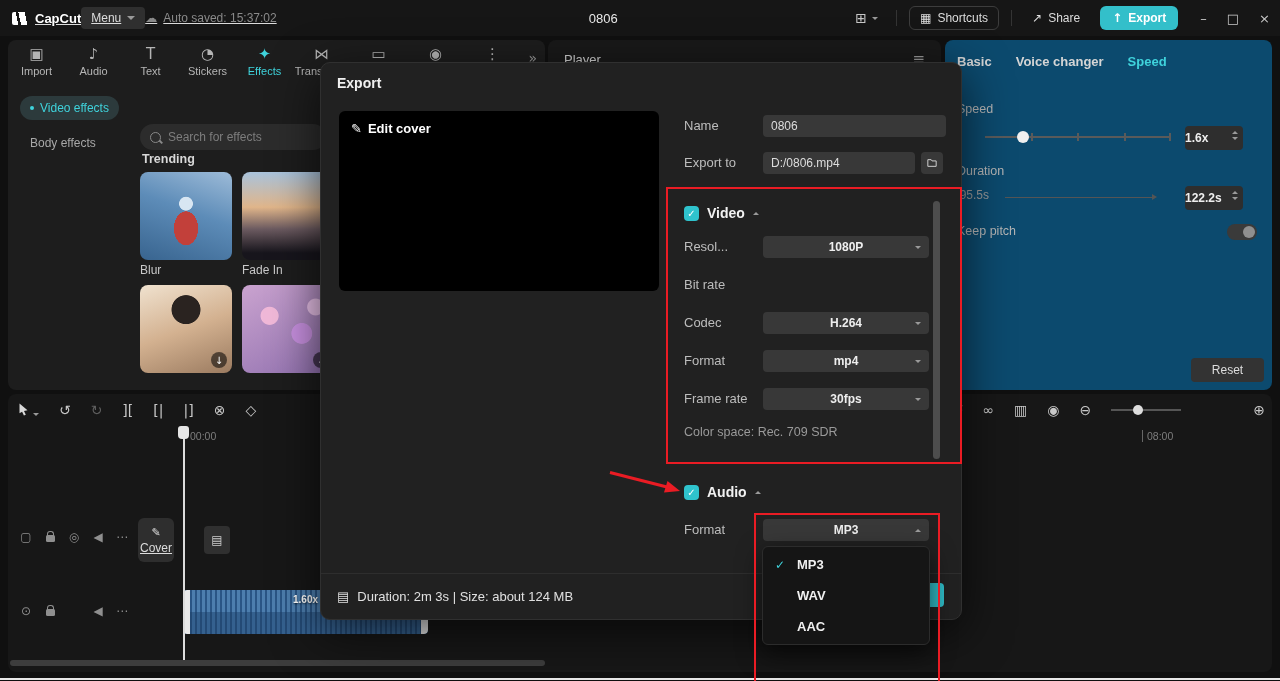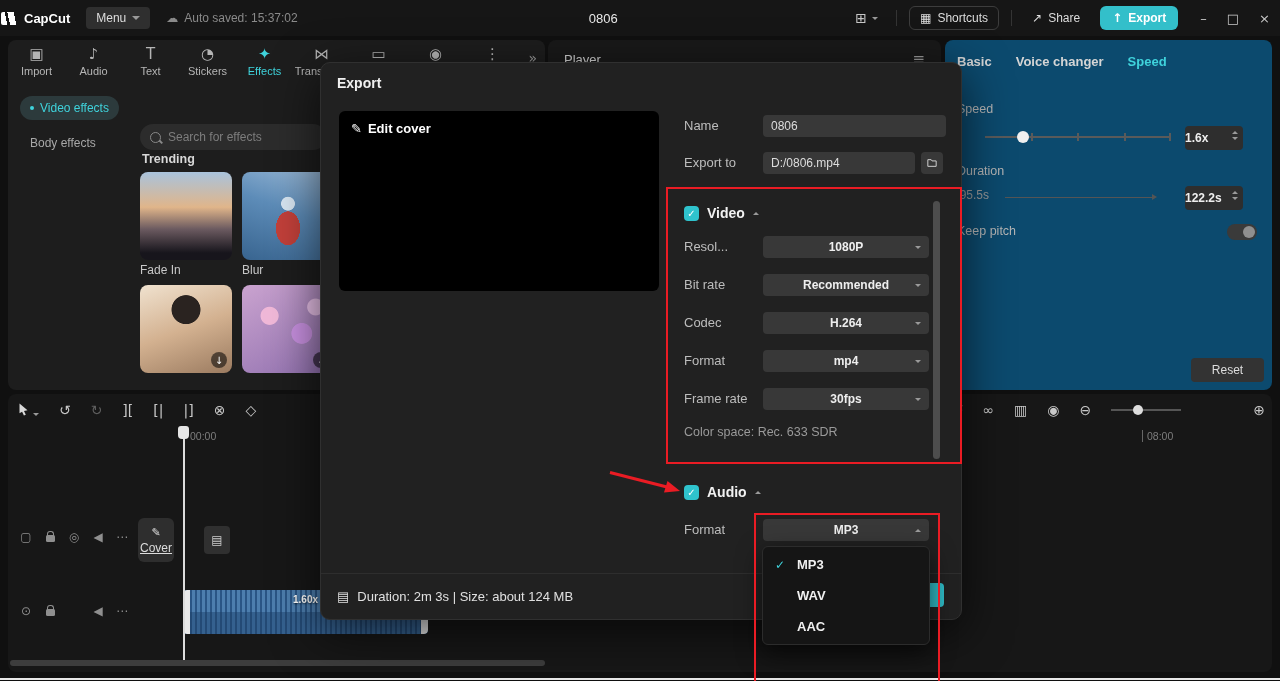--- a/index.html
+++ b/index.html
@@ -6,21 +6,21 @@
   #app{position:relative;width:1280px;height:681px;background:#101010;overflow:hidden;
        font-family:"Liberation Sans",sans-serif;color:#ddd;font-size:13px;}
   .g{font-family:"DejaVu Sans","Liberation Sans",sans-serif;}
   
   .cd{display:inline-block;width:0;height:0;border-left:4px solid transparent;border-right:4px solid transparent;border-top:4px solid #9a9a9a;}
   .cu{display:inline-block;width:0;height:0;border-left:4px solid transparent;border-right:4px solid transparent;border-bottom:4px solid #9a9a9a;}
   .cd.sm,.cu.sm{border-left-width:3px;border-right-width:3px;border-top-width:3px;border-bottom-width:3px;}
 
   
   #topbar{position:absolute;left:0;top:0;width:1280px;height:36px;background:#161616;display:flex;align-items:center;}
-  .tb-left{display:flex;align-items:center;gap:16px;padding-left:1px;}
+  .tb-left{display:flex;align-items:center;gap:0;padding-left:12px;text-decoration:underline;}
   .logo{display:flex;align-items:center;gap:6px;}
   .logo-mark{width:17px;height:13px;border-radius:2px;background:linear-gradient(78deg,#fff 0 32%,transparent 32% 46%,#fff 46% 78%,transparent 78%);}
   .logo-text{font-weight:bold;font-size:13px;color:#fff;}
   .menu-btn{display:flex;align-items:center;gap:6px;height:22px;padding:0 10px;background:#2f2f2f;border:none;border-radius:4px;color:#ddd;font-size:12px;font-family:inherit;}
   .autosave{display:flex;align-items:center;gap:6px;color:#8a8a8a;font-size:12px;}
   #tb-title{position:absolute;left:46%;top:0;height:36px;display:flex;align-items:center;font-size:13px;color:#e8e8e8;}
   .tb-right{position:absolute;right:0;top:0;height:36px;display:flex;align-items:center;gap:12px;padding-right:10px;}
   .icon-btn{display:flex;align-items:center;gap:5px;background:none;border:none;color:#c8c8c8;font-size:14px;font-family:inherit;}
   .tb-div{width:1px;height:16px;background:#343434;}
   .outline-btn{display:flex;align-items:center;gap:6px;height:24px;padding:0 10px;background:none;border:1px solid #3d3d3d;border-radius:6px;color:#ddd;font-size:12px;font-family:inherit;}
@@ -239,26 +239,26 @@
     </div>
 
     <div id="search-box">
       <span class="mag"></span>
       <span class="ph">Search for effects</span>
     </div>
     <div id="trending">Trending</div>
 
     <div id="fx-grid">
       <div class="fx">
+        <div class="fx-thumb t1"></div>
+        <div class="fx-name">Blur</div>
+      </div>
+      <div class="fx">
         <div class="fx-thumb t2"></div>
         <div class="fx-name">Fade In</div>
-      </div>
-      <div class="fx">
-        <div class="fx-thumb t1"></div>
-        <div class="fx-name">Blur</div>
       </div>
       <div class="fx">
         <div class="fx-thumb t3">
           <span class="dl g">↓</span>
         </div>
         <div class="fx-name"></div>
       </div>
       <div class="fx">
         <div class="fx-thumb t4">
           <span class="dl g">↓</span>
@@ -411,44 +411,40 @@
       <span class="cu sm"></span>
     </div>
 
     <span class="dlabel" style="top:173px">Resol...</span>
     <div class="dselect" style="top:173px">
       <span>1080P</span>
       <span class="cd sm"></span>
     </div>
 
     <span class="dlabel" style="top:211px">Bit rate</span>
-    <div class="dselect" style="top:211px">
-      <span>Recommended</span>
-      <span class="cd sm"></span>
-    </div>
 
     <span class="dlabel" style="top:249px">Codec</span>
     <div class="dselect" style="top:249px">
       <span>H.264</span>
       <span class="cd sm"></span>
     </div>
 
     <span class="dlabel" style="top:287px">Format</span>
     <div class="dselect" style="top:287px">
       <span>mp4</span>
       <span class="cd sm"></span>
     </div>
 
     <span class="dlabel" style="top:325px">Frame rate</span>
     <div class="dselect" style="top:325px">
       <span>30fps</span>
       <span class="cd sm"></span>
     </div>
 
-    <span id="colorspace">Color space: Rec. 633 SDR</span>
+    <span id="colorspace">Color space: Rec. 709 SDR</span>
     <div id="dlg-scroll"></div>
 
     <div class="sec-head" style="top:419px">
       <span class="chk g">✓</span>
       <b>Audio</b>
       <span class="cu sm"></span>
     </div>
 
     <span class="dlabel" style="top:456px">Format</span>
     <div class="dselect" style="top:456px">

